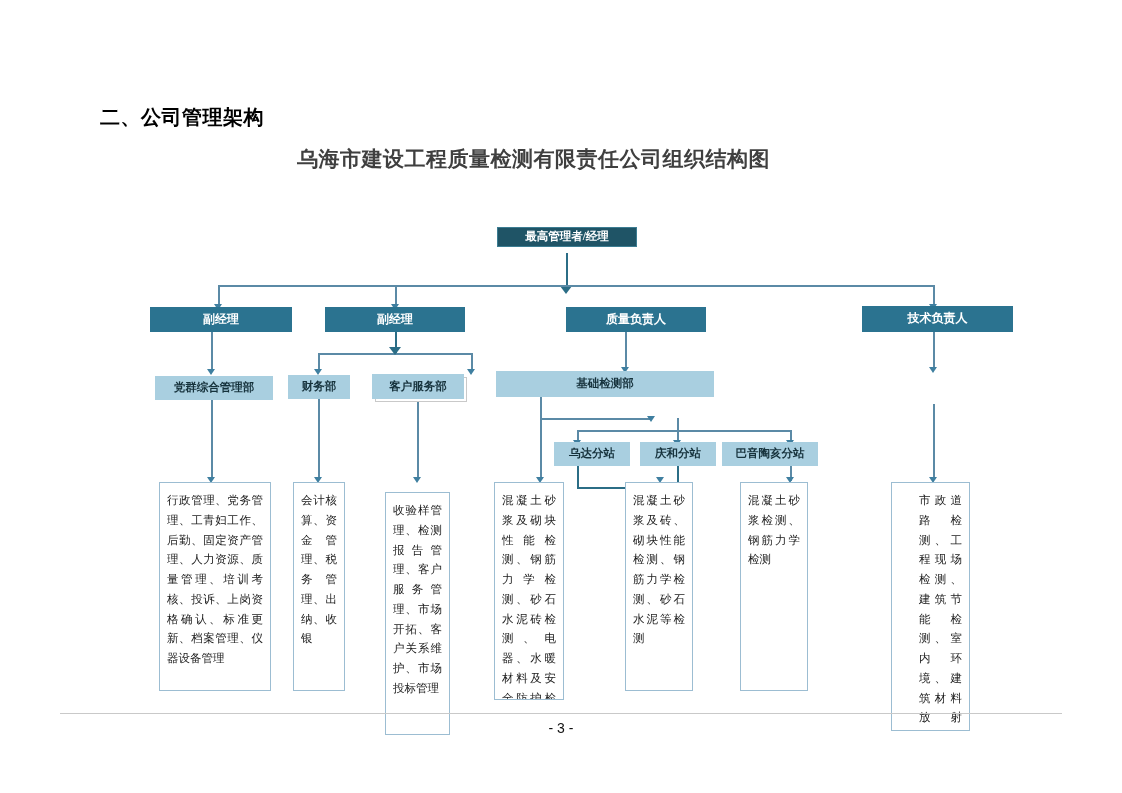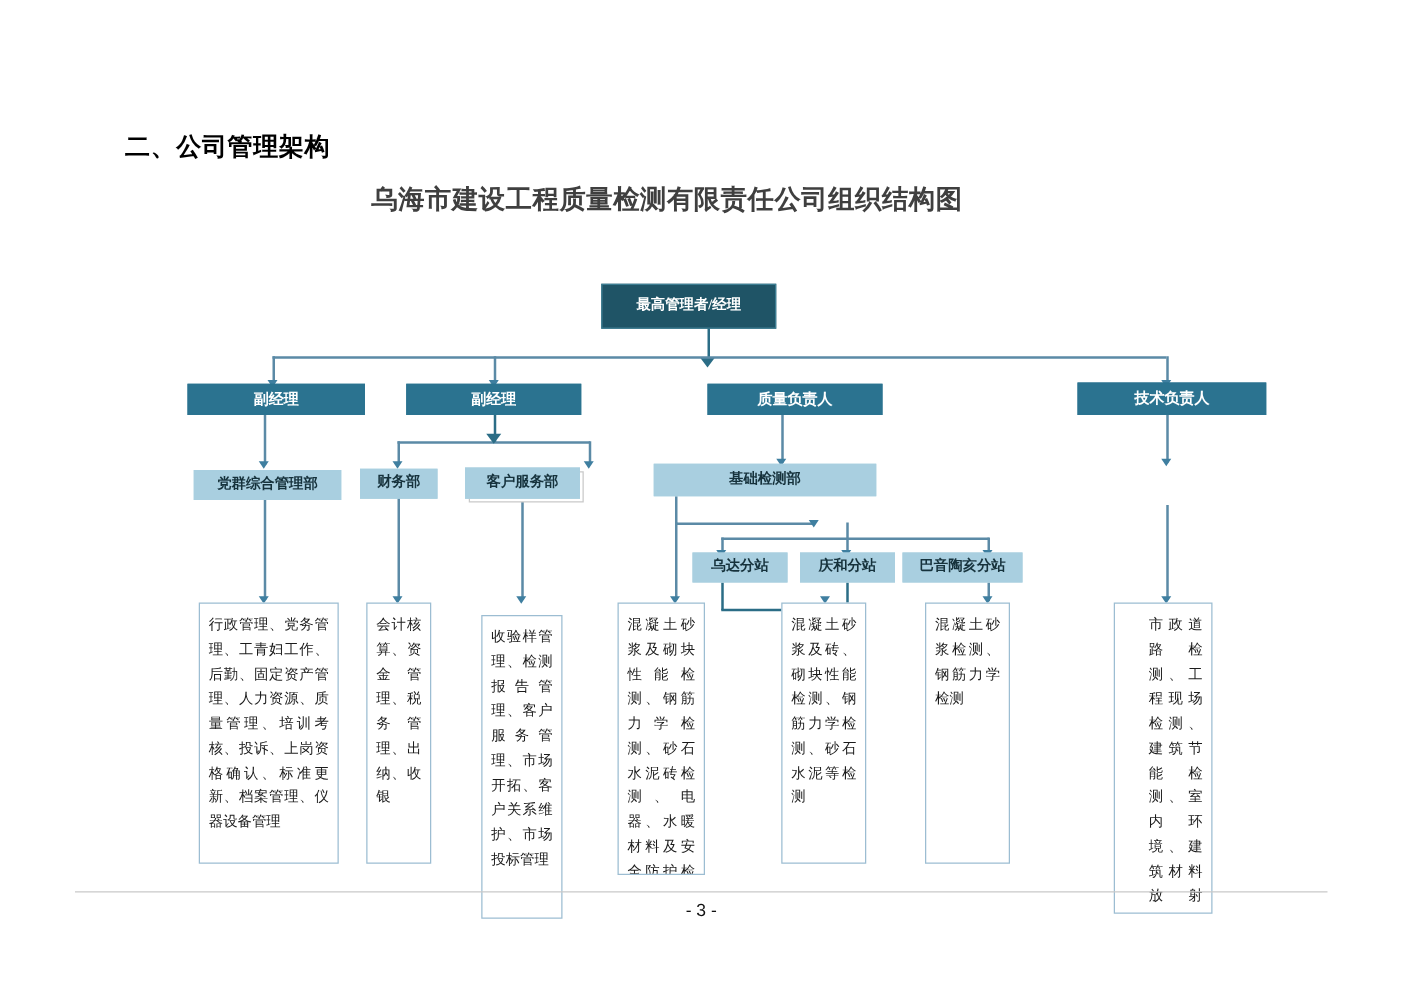--- a/index.html
+++ b/index.html
@@ -160,21 +160,21 @@
 
   <div class="ln ln-v" style="left:318px;top:398px;height:82px;"></div>
   <div class="arw" style="left:313.5px;top:477px;"></div>
 
   <div class="ln ln-v" style="left:417px;top:398px;height:82px;"></div>
   <div class="arw" style="left:412.5px;top:477px;"></div>
 
   <div class="ln ln-v" style="left:933px;top:404px;height:76px;"></div>
   <div class="arw" style="left:928.5px;top:477px;"></div>
 
-  <div class="box box-dark" style="left:481px;top:227px;width:140px;height:36px;">
+  <div class="box box-dark" style="left:497px;top:227px;width:140px;height:20px;">
     <span>最高管理者/经理</span>
   </div>
 
   <div class="box box-mid" style="left:150px;top:307px;width:142px;height:25px;">
     <span>副经理</span>
   </div>
   <div class="box box-mid" style="left:325px;top:307px;width:140px;height:25px;">
     <span>副经理</span>
   </div>
   <div class="box box-mid" style="left:566px;top:307px;width:140px;height:25px;">
@@ -186,21 +186,21 @@
 
   <div class="box box-light" style="left:155px;top:376px;width:118px;height:24px;">
     <span>党群综合管理部</span>
   </div>
   <div class="box box-light" style="left:288px;top:375px;width:62px;height:24px;">
     <span>财务部</span>
   </div>
   <div class="box box-light box-shadow" style="left:372px;top:374px;width:92px;height:25px;">
     <span>客户服务部</span>
   </div>
-  <div class="box box-light" style="left:523px;top:371px;width:178px;height:26px;">
+  <div class="box box-light" style="left:496px;top:371px;width:218px;height:26px;">
     <span>基础检测部</span>
   </div>
 
   <div class="box box-light" style="left:554px;top:442px;width:76px;height:24px;">
     <span>乌达分站</span>
   </div>
   <div class="box box-light" style="left:640px;top:442px;width:76px;height:24px;">
     <span>庆和分站</span>
   </div>
   <div class="box box-light" style="left:722px;top:442px;width:96px;height:24px;">

